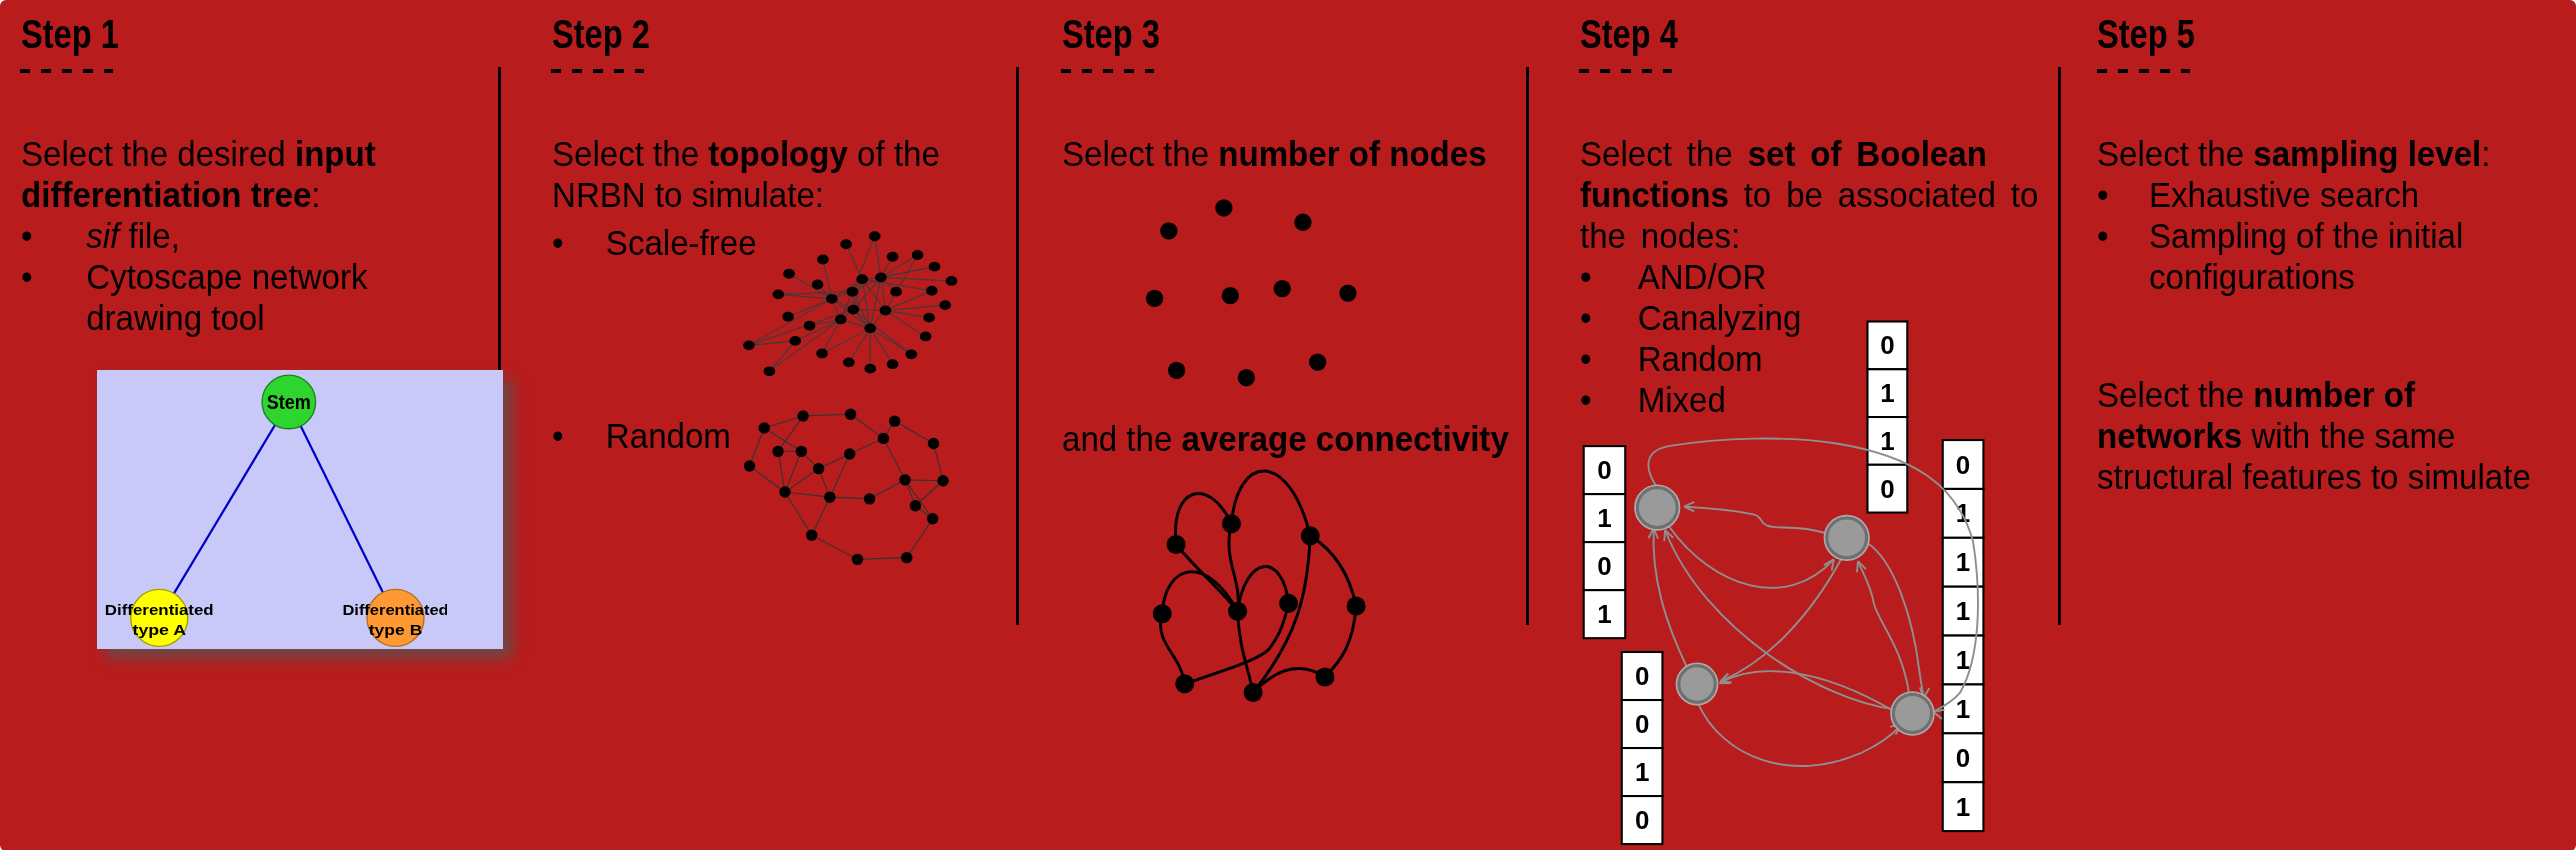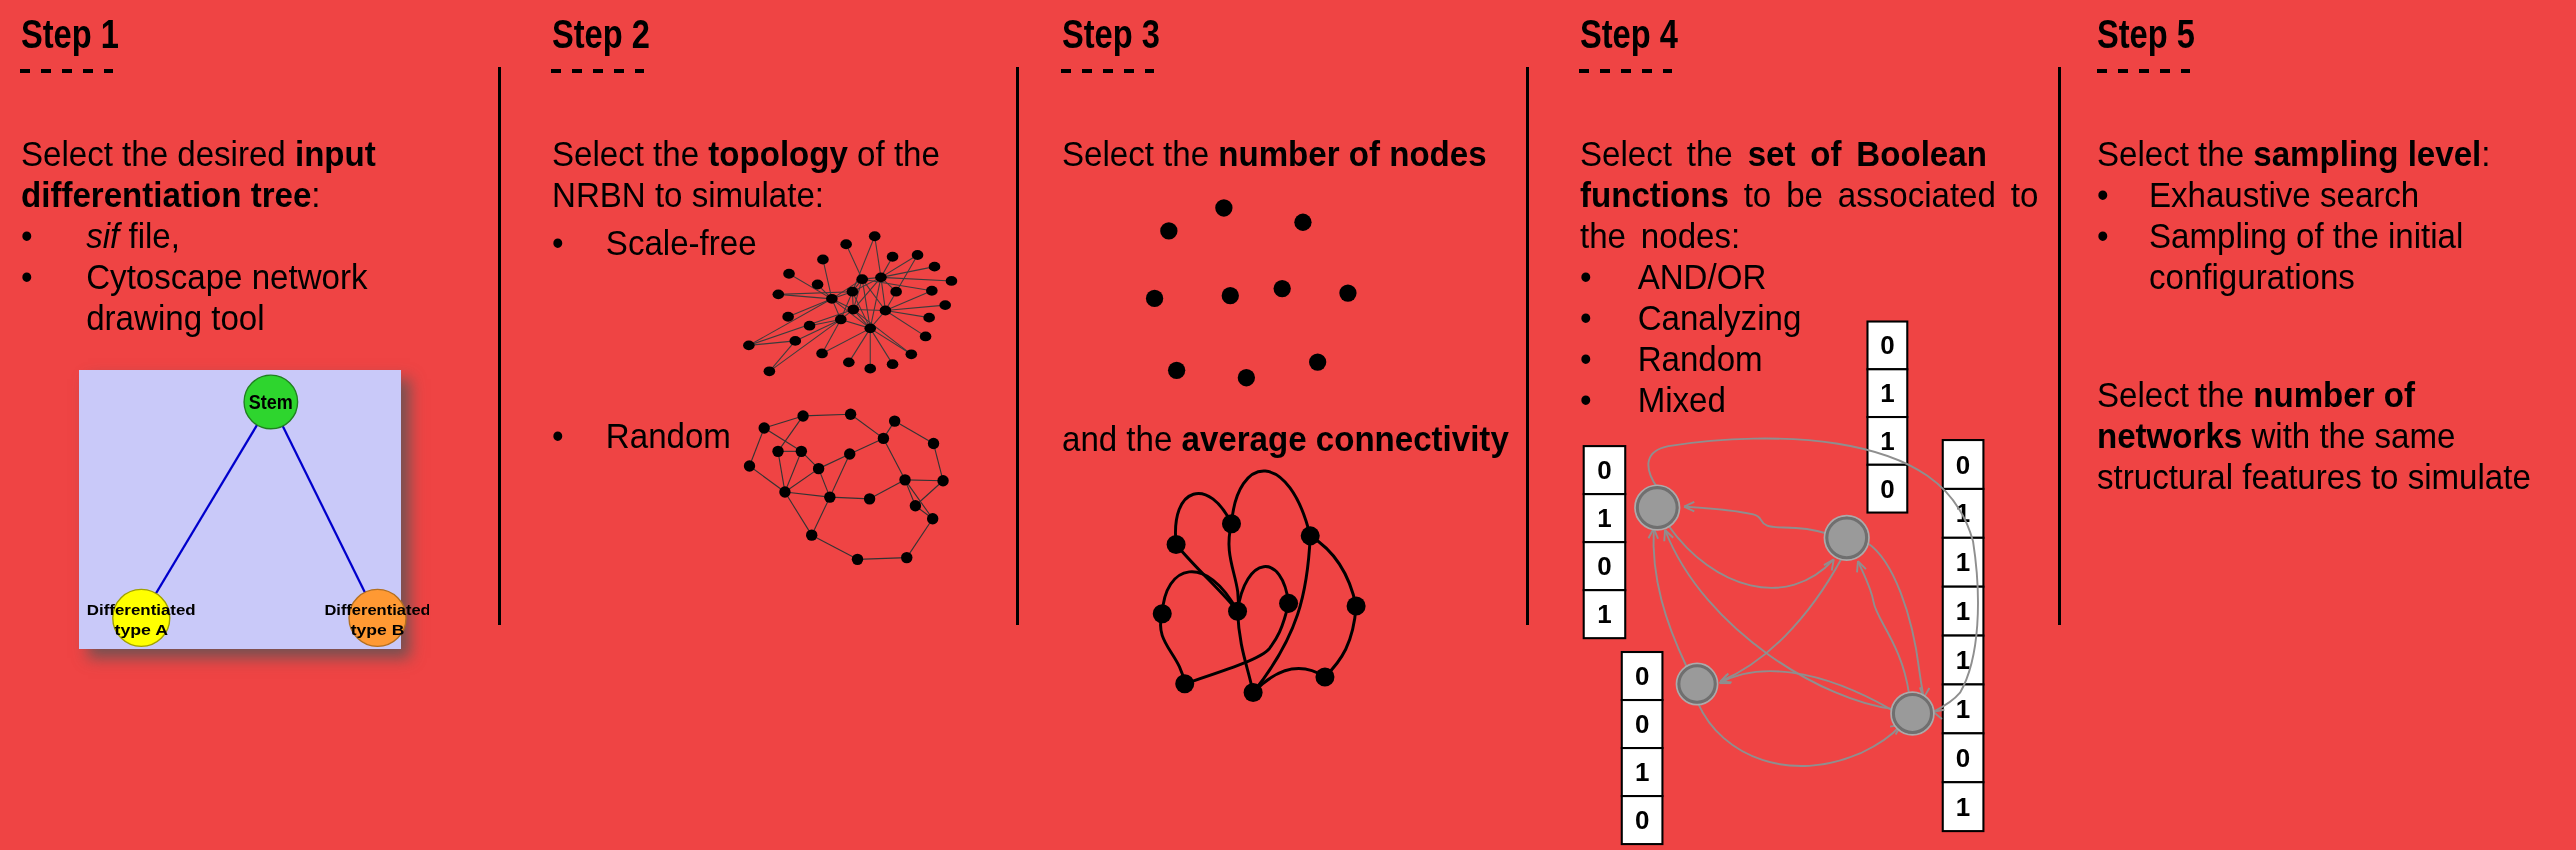--- a/index.html
+++ b/index.html
@@ -1,16 +1,16 @@
 <!DOCTYPE html>
 <html style="font-size:14px"><head><meta charset="utf-8">
 <style>
 html,body{margin:0;padding:0;background:#fff;}
-#page{position:relative;width:2576px;height:851px;background:#ef4444;overflow:hidden;
- font-family:"Liberation Sans",sans-serif;color:#000;}
+#page{position:relative;width:2576px;height:851px;background:#b91c1c;overflow:hidden;
+ font-family:"Liberation Sans",sans-serif;color:#000;border-radius:6px;}
 .hdr{position:absolute;top:12px;font-weight:bold;font-size:40px;line-height:45px;white-space:nowrap;
  transform:scaleX(0.815);transform-origin:0 0;}
 .dash{position:absolute;top:69px;height:3.5px;width:93px;
  background:repeating-linear-gradient(90deg,#000 0 10.4px,rgba(0,0,0,0) 10.4px 21px);}
 .vline{position:absolute;top:67px;height:558px;width:2.6px;background:#000;}
 .txt{position:absolute;font-size:35px;line-height:41px;white-space:nowrap;
  transform:scaleX(0.945);transform-origin:0 0;}
 .li{position:relative;}
 .bd{position:absolute;left:0;top:0;}
 .f{position:absolute;}
@@ -54,21 +54,21 @@
 <div class="li" style="padding-left:61px"><span class="bd">•</span>Random</div>
 <div class="li" style="padding-left:61px"><span class="bd">•</span>Mixed</div>
 </div>
 
 <div class="txt" style="left:2097px;top:133px">Select the <b>sampling level</b>:
 <div class="li" style="padding-left:55px"><span class="bd">•</span>Exhaustive search</div>
 <div class="li" style="padding-left:55px"><span class="bd">•</span>Sampling of the initial<br>configurations</div>
 </div>
 <div class="txt" style="left:2097px;top:374px">Select the <b>number of</b><br><b>networks</b> with the same<br>structural features to simulate</div>
 
-<div class="f" style="left:79px;top:370px;width:322px;height:279px;background:#c9c9f9;
+<div class="f" style="left:97px;top:370px;width:406px;height:279px;background:#c9c9f9;
  box-shadow:8.7px 8.7px 14px rgba(85,85,85,0.8);">
 <svg width="350" height="279" viewBox="0 0 405 323">
 <line x1="222" y1="37" x2="72" y2="287" stroke="#0000cc" stroke-width="2.6"></line>
 <line x1="222" y1="37" x2="345.5" y2="287" stroke="#0000cc" stroke-width="2.6"></line>
 <circle cx="222" cy="37" r="31" fill="#2ed52e" stroke="#208020" stroke-width="1.6"></circle>
 <circle cx="72" cy="287" r="33" fill="#ffff00" stroke="#a0a000" stroke-width="1.6"></circle>
 <circle cx="345.5" cy="287" r="33" fill="#ff9933" stroke="#b36f20" stroke-width="1.6"></circle>
 <text x="222" y="45" font-size="23.5" font-weight="bold" text-anchor="middle" textLength="51" lengthAdjust="spacingAndGlyphs">Stem</text>
 <text x="72" y="284" font-size="17.5" font-weight="bold" text-anchor="middle" textLength="126" lengthAdjust="spacingAndGlyphs">Differentiated</text>
 <text x="72" y="307" font-size="17.5" font-weight="bold" text-anchor="middle" textLength="62" lengthAdjust="spacingAndGlyphs">type A</text>

